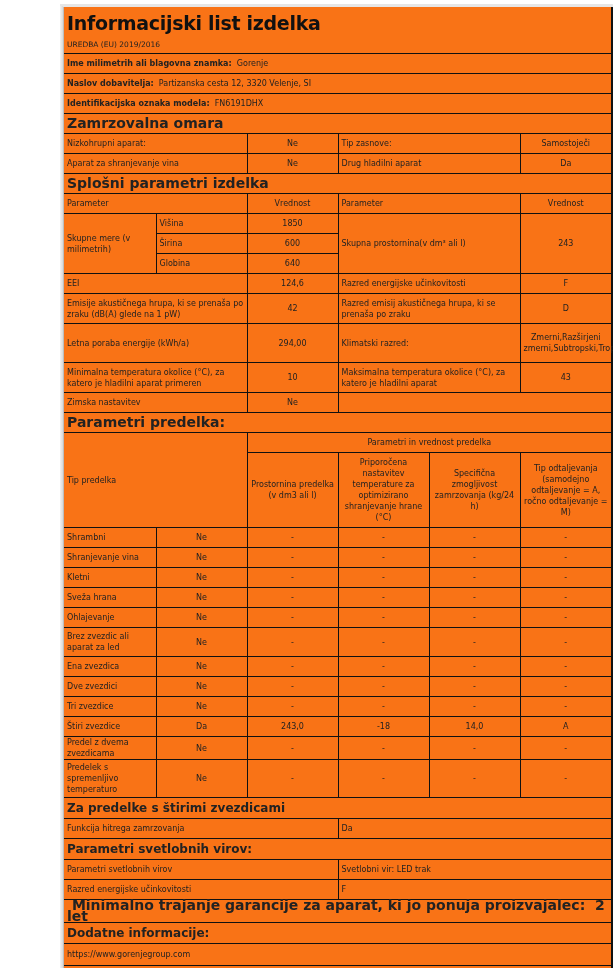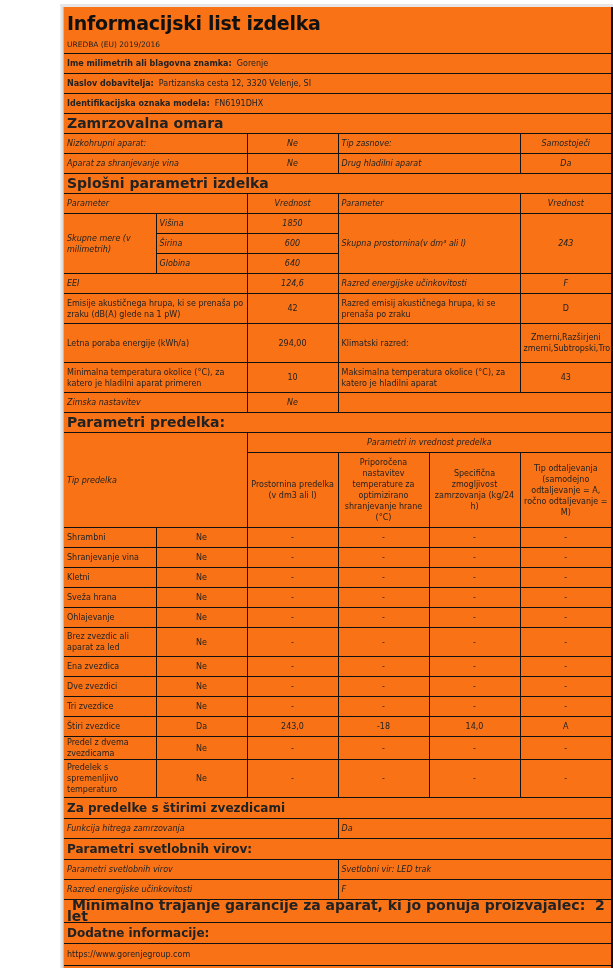--- a/index.html
+++ b/index.html
@@ -13,21 +13,21 @@
   table { border-collapse:collapse; width:547px; table-layout:fixed; }
   td { border:1px solid #111; font-size:8px; padding:0 3px; vertical-align:middle; line-height:11px; }
   td.c { text-align:center; }
   .title-row td { border:none; border-bottom:none; font-size:19px; font-weight:bold;
           height:26px; padding:3px 3px 0 3px; color:#111; font-family:"DejaVu Sans", sans-serif; letter-spacing:-0.3px; }
   .sub-row td { border-top:none; border-left:none; border-right:none; font-size:7.5px; height:17px;margin-top:24px; }
   .info-row td { height:19px; font-size:8px; border-left:none; border-right:none; }
   .info-row b { font-weight:bold; }
   .sec td { font-weight:bold; height:19px; font-size:14px; border-left:none; border-right:none; }
   .sec-big td { font-weight:bold; height:20px; font-size:12px; border-left:none; border-right:none; }
-  .r20 td { height:19px;font-style:italic; }
+  .r20 td { height:19px; }
   .r22 td { height:21px; }
   .r36 td { height:38px; }
   .r30 td { height:29px; }
   .first { border-left:none; }
   .last { border-right:none; }
 </style>
 </head>
 <body>
 
 <div class="shadow-top"></div>

